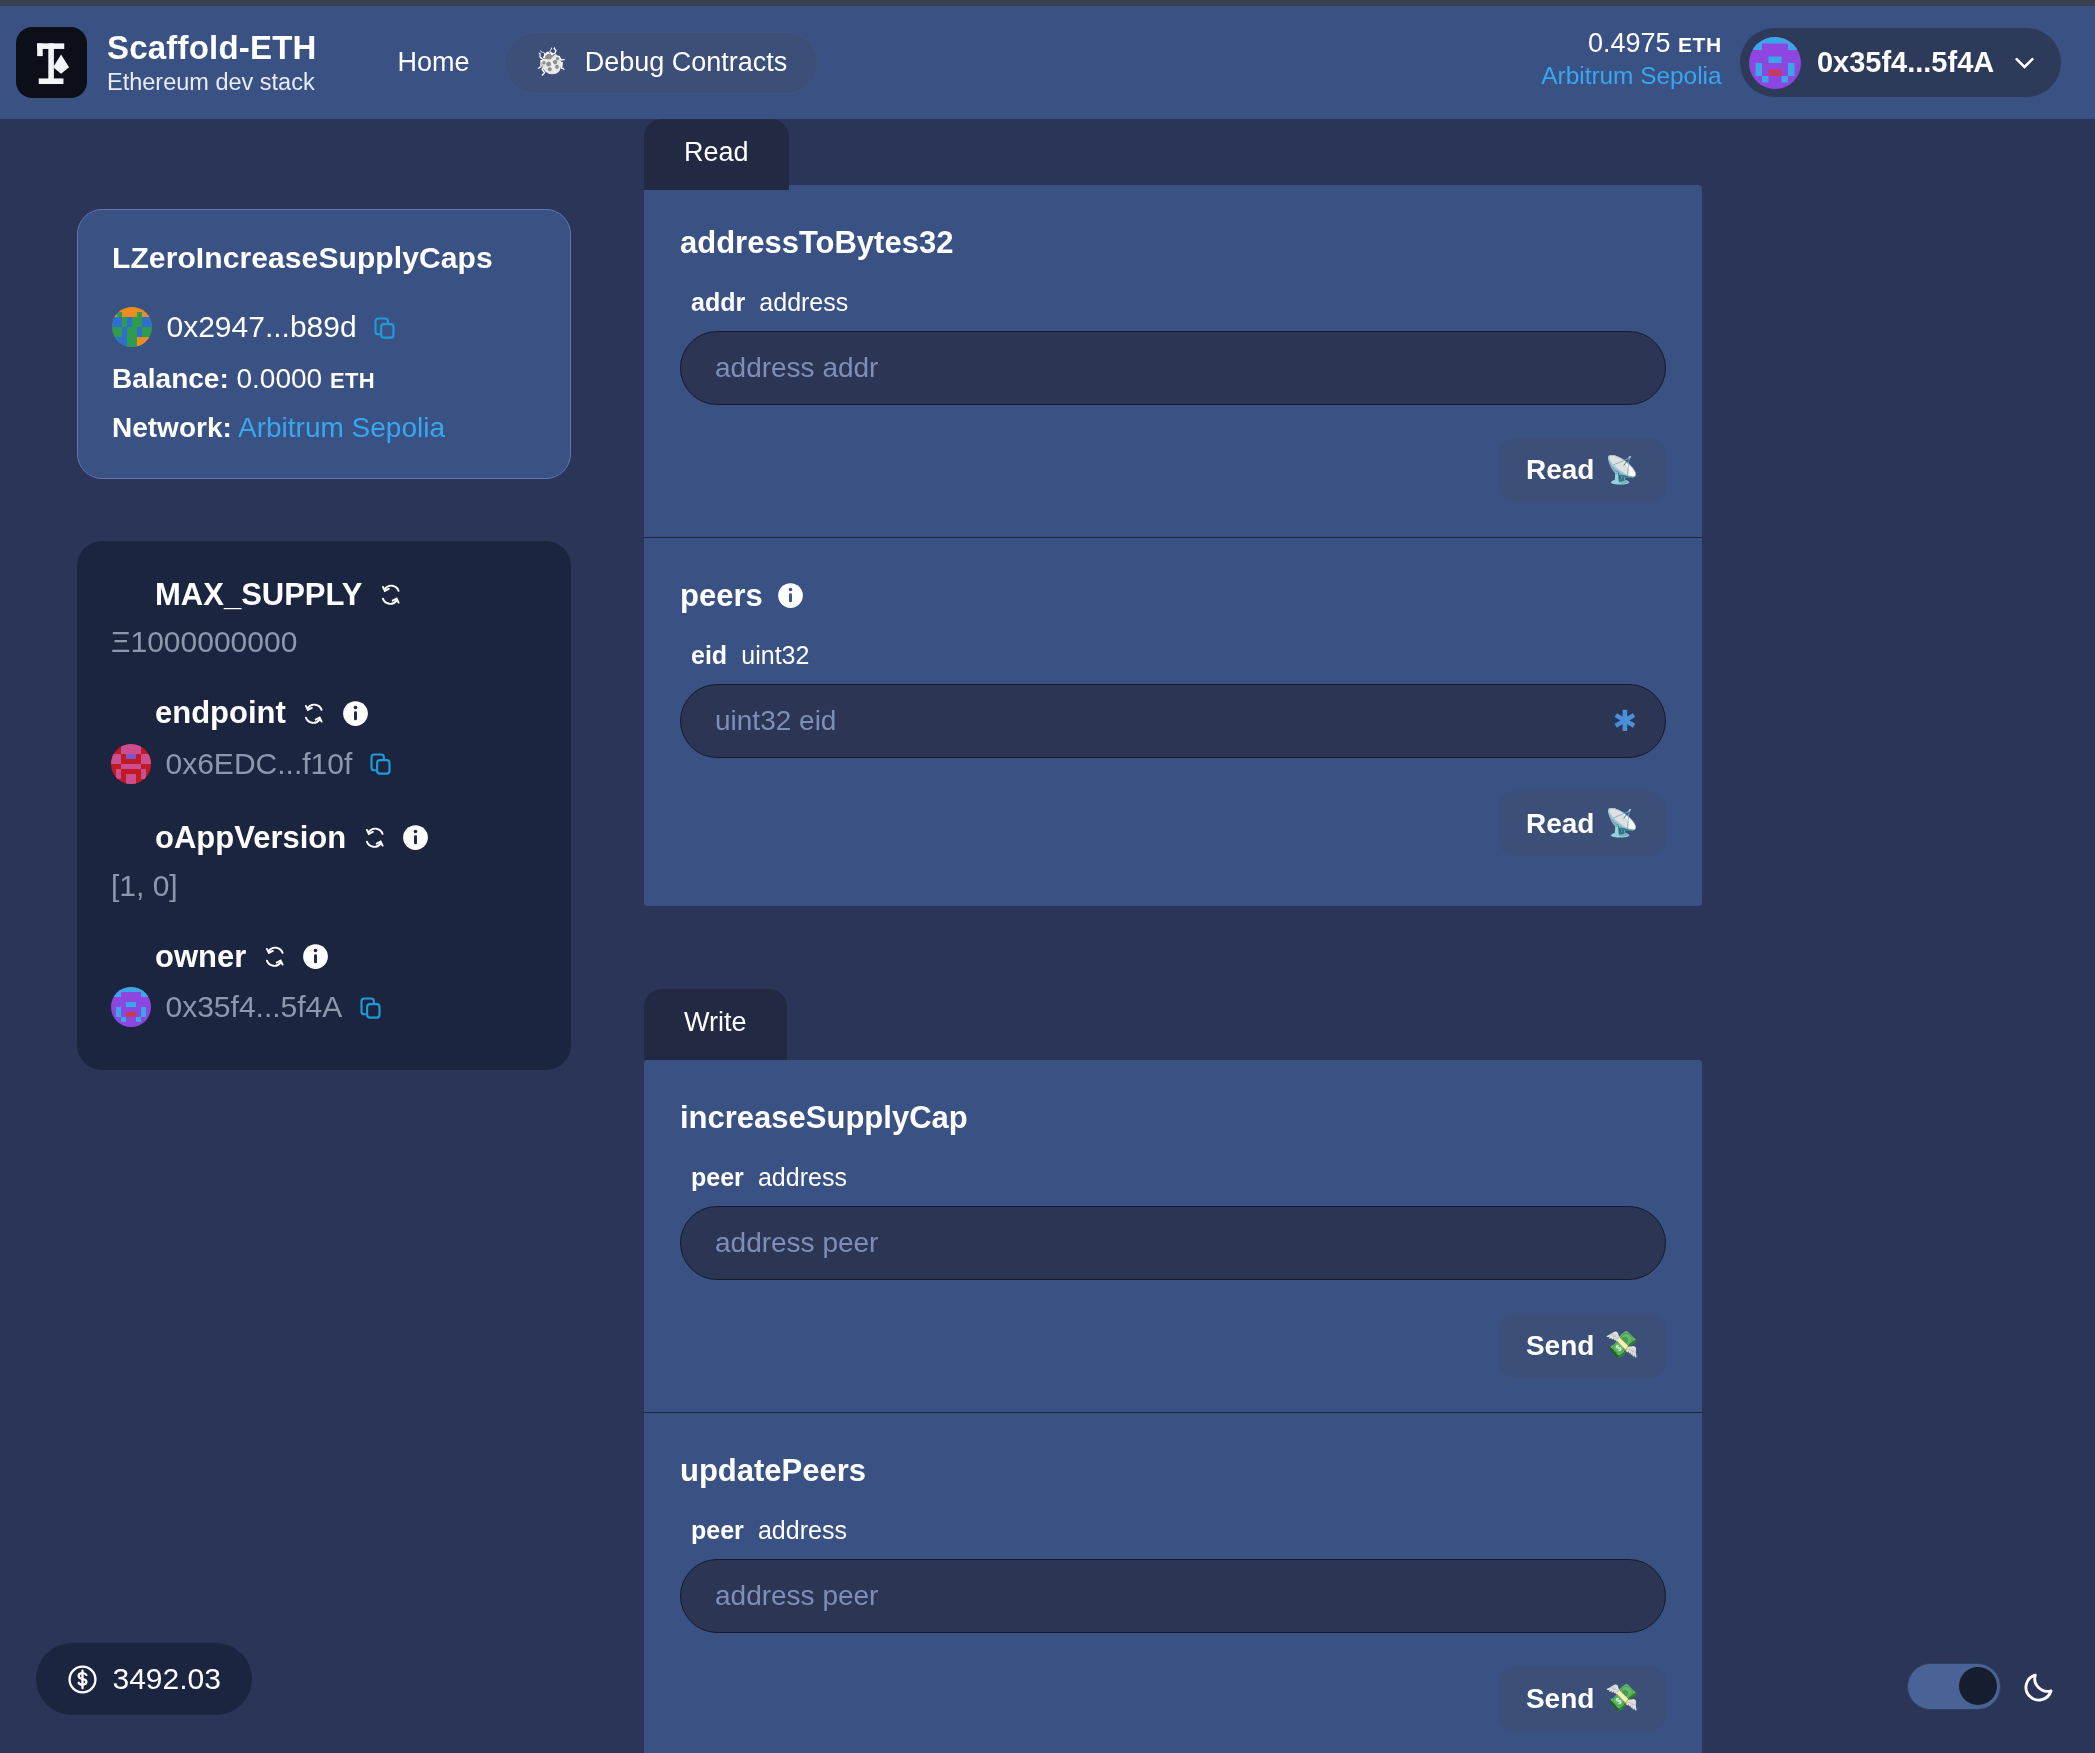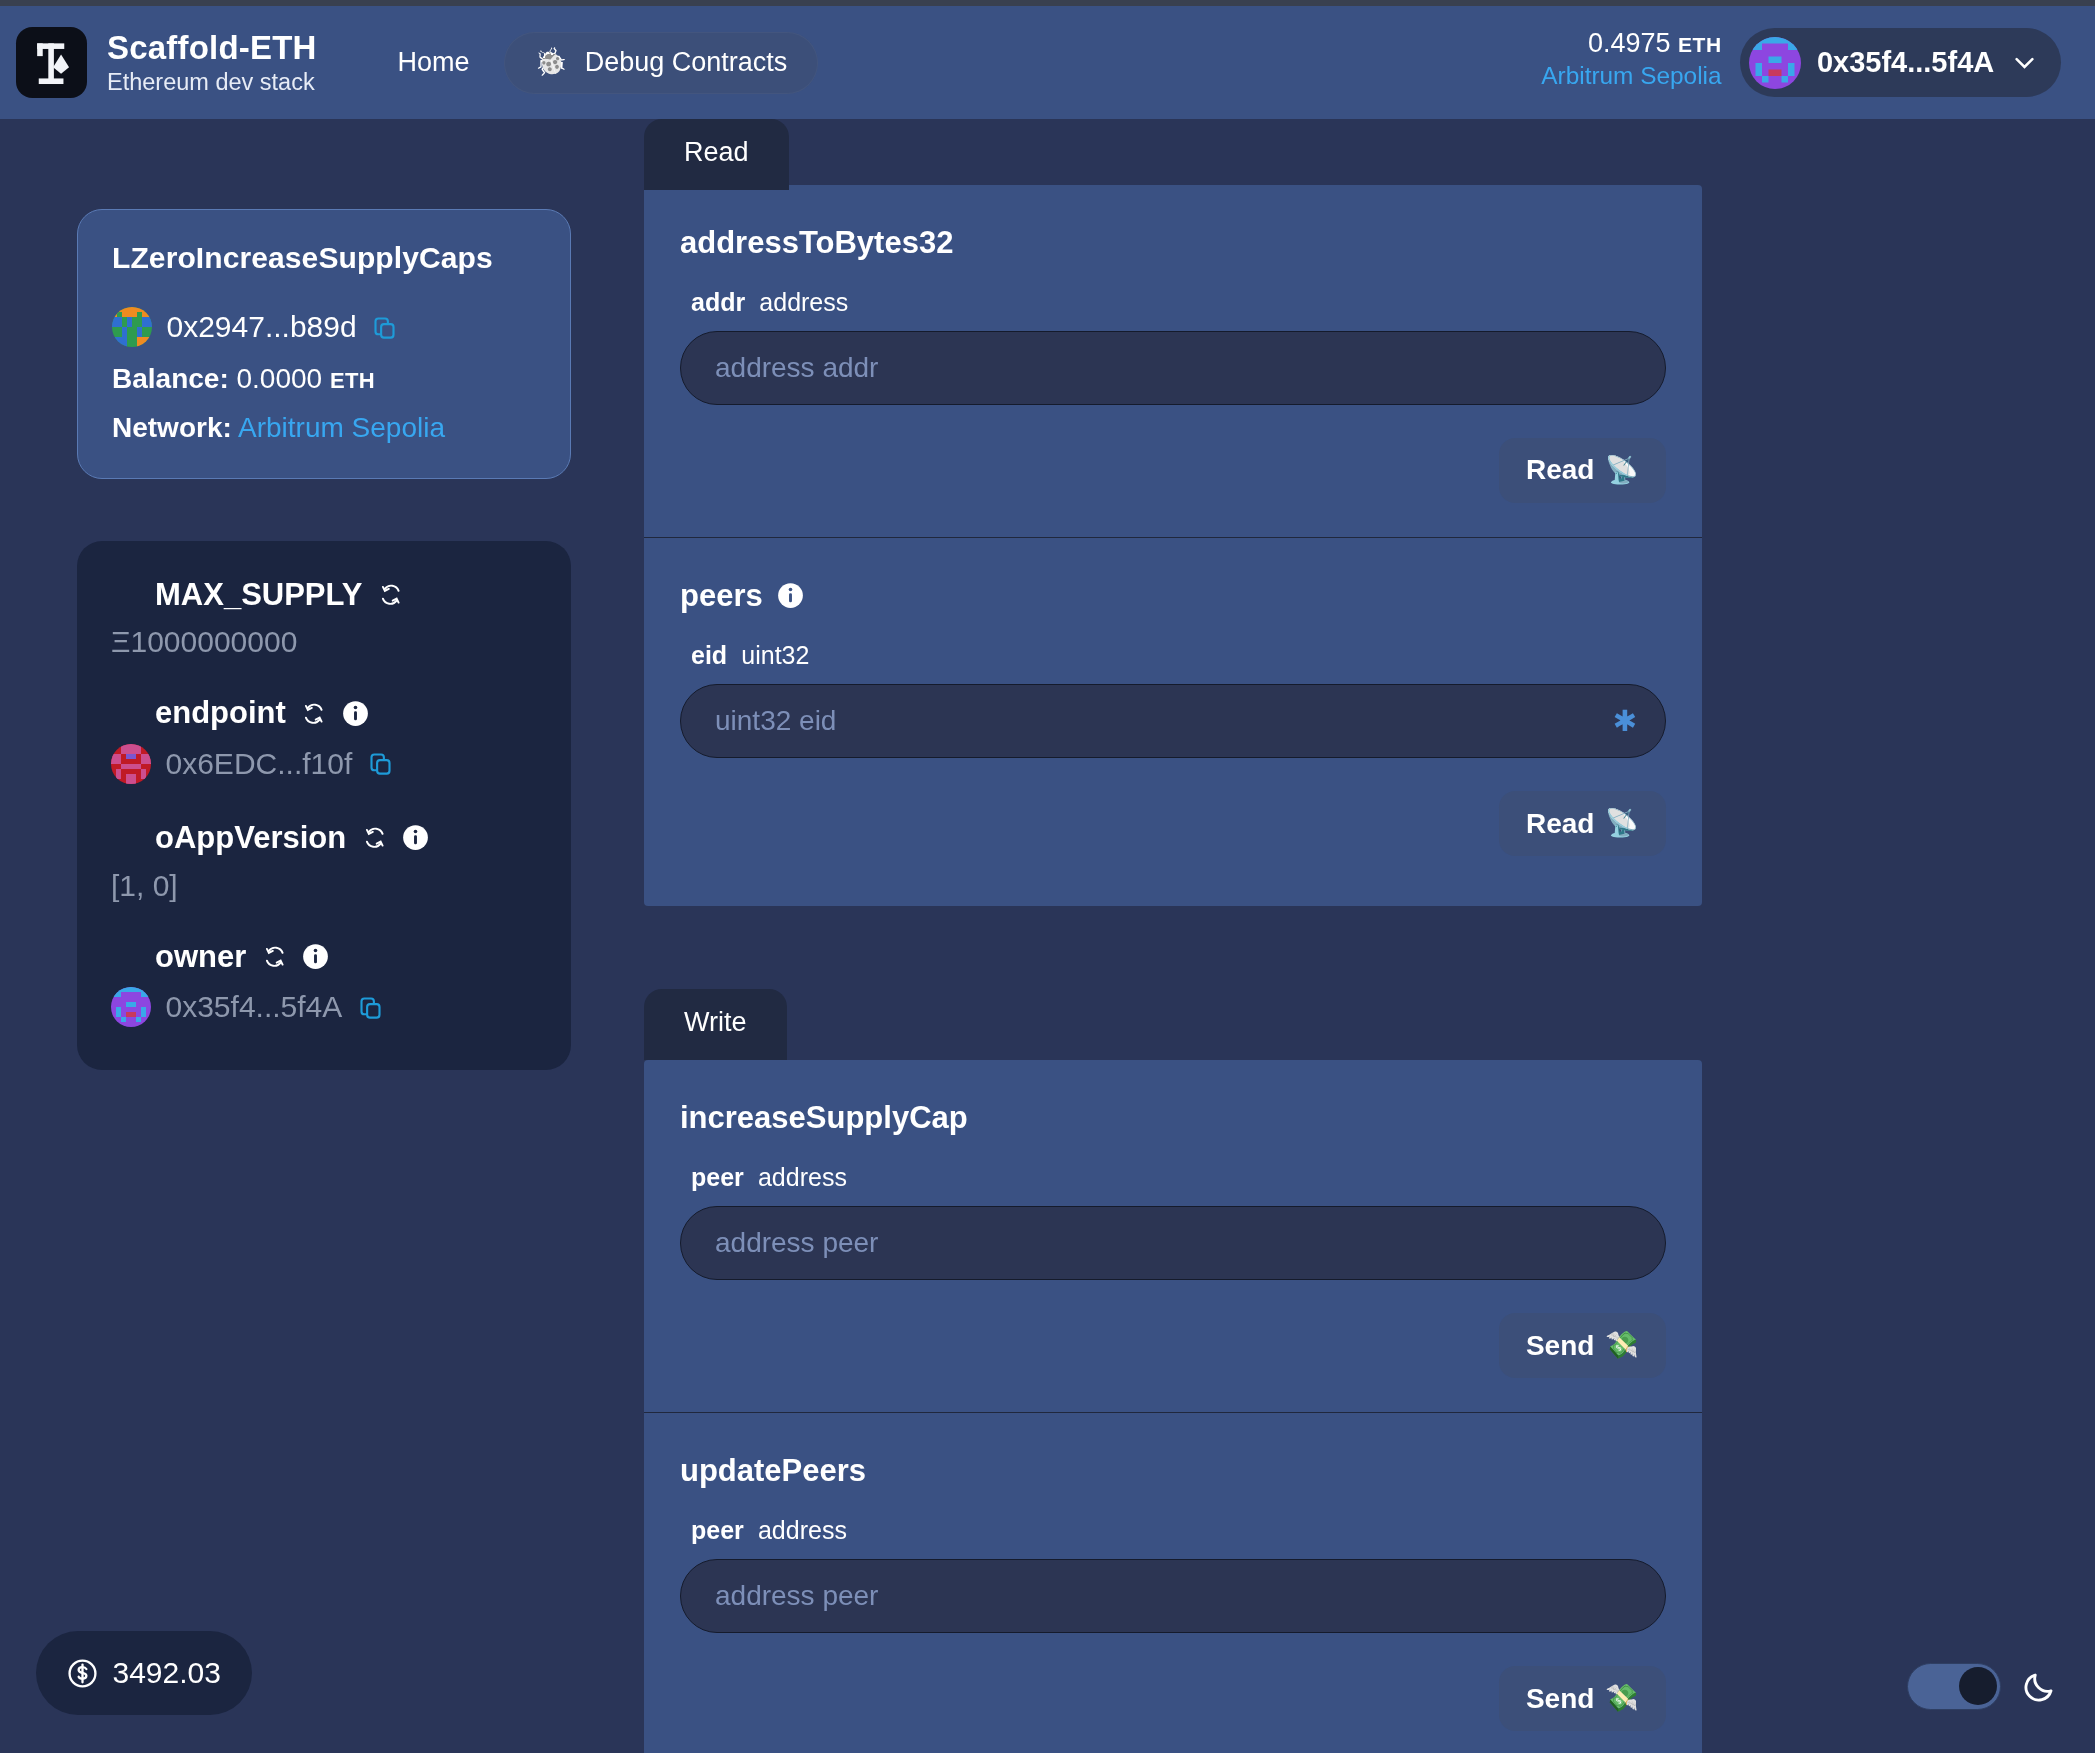--- a/index.html
+++ b/index.html
@@ -142,21 +142,21 @@
   .panel-write { margin-top: 0; }
   .tabs-block-write { margin-top: 83px; }
 
   
   .fn-clipped { padding-top: 40px; padding-bottom: 0; height: 52px; overflow: hidden; }
 
   
   .price-pill {
     position: absolute; left: 36px; bottom: 38px;
     display: flex; align-items: center; gap: 14.5px;
-    background: #1b2540; border-radius: 904px; padding: 25px 31px;
+    background: #1b2540; border-radius: 904px; padding: 19px 31px;
     color: #ffffff; font-size: 30px;
   }
   .dollar-icon { width: 31px; height: 31px; flex:0 0 auto; }
 
   .theme-wrap {
     position: absolute; right: 38px; bottom: 43px;
     display: flex; align-items: center; gap: 20px;
   }
   .toggle {
     width: 94px; height: 47px; border-radius: 904px; background: #4a6396;

